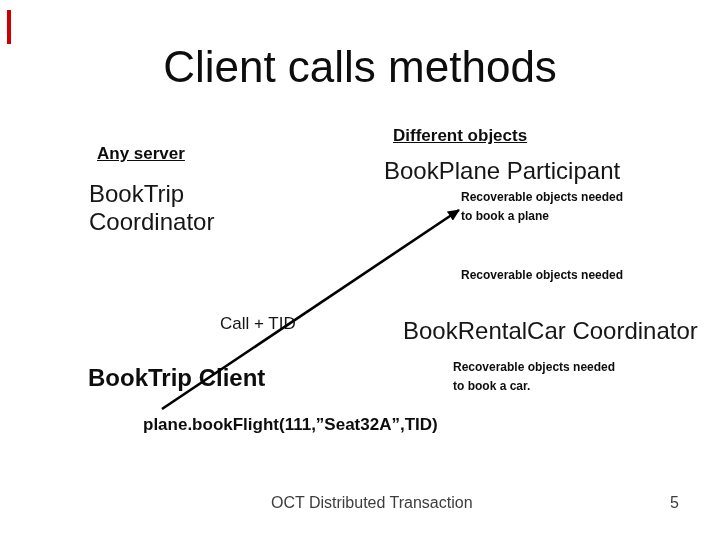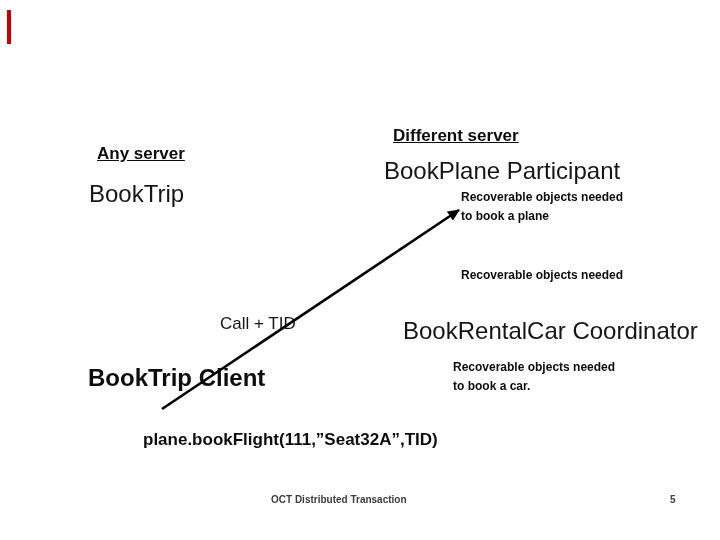--- a/index.html
+++ b/index.html
@@ -49,50 +49,51 @@
   .small {
     font-size: 17px;
     font-weight: 400;
     color: #161616;
     margin-left: 12px;
   }
   .code {
     font-size: 17px;
     font-weight: 700;
     color: #0d0d0d;
-    margin-top: 15px;
   }
   .footer-text {
-    font-size: 10px;
-    font-weight: 700;
+    font-size: 16px;
+    font-weight: 400;
     color: #3d3d3d;
   }
   .accent-mark {
     left: 7px; top: 10px;
     width: 4px; height: 34px;
   }
   .arrow-layer {
     position: absolute; left: 0; top: 0;
     pointer-events: none;
   }
 </style>
 </head>
 <body>
 
 <div class="slide">
 
   <div class="abs accent-mark" style="background:#cc0000;"></div>
 
+  <div class="abs title">Client calls methods</div>
 
   <div class="abs heading" style="left:97px; top:144px;">Any server</div>
 
-  <div class="abs heading" style="left:393px; top:126px;">Different server</div>
+  <div class="abs heading" style="left:393px; top:126px;">Different objects</div>
 
   <div class="abs big" style="left:89px; top:180px;">
     <div>BookTrip</div>
+    <div>Coordinator</div>
   </div>
 
   <div class="abs big" style="left:384px; top:157px;">BookPlane Participant</div>
 
   <div class="abs note" style="left:461px; top:188px;">
     <div>Recoverable objects needed</div>
     <div>to book a plane</div>
   </div>
 
 

